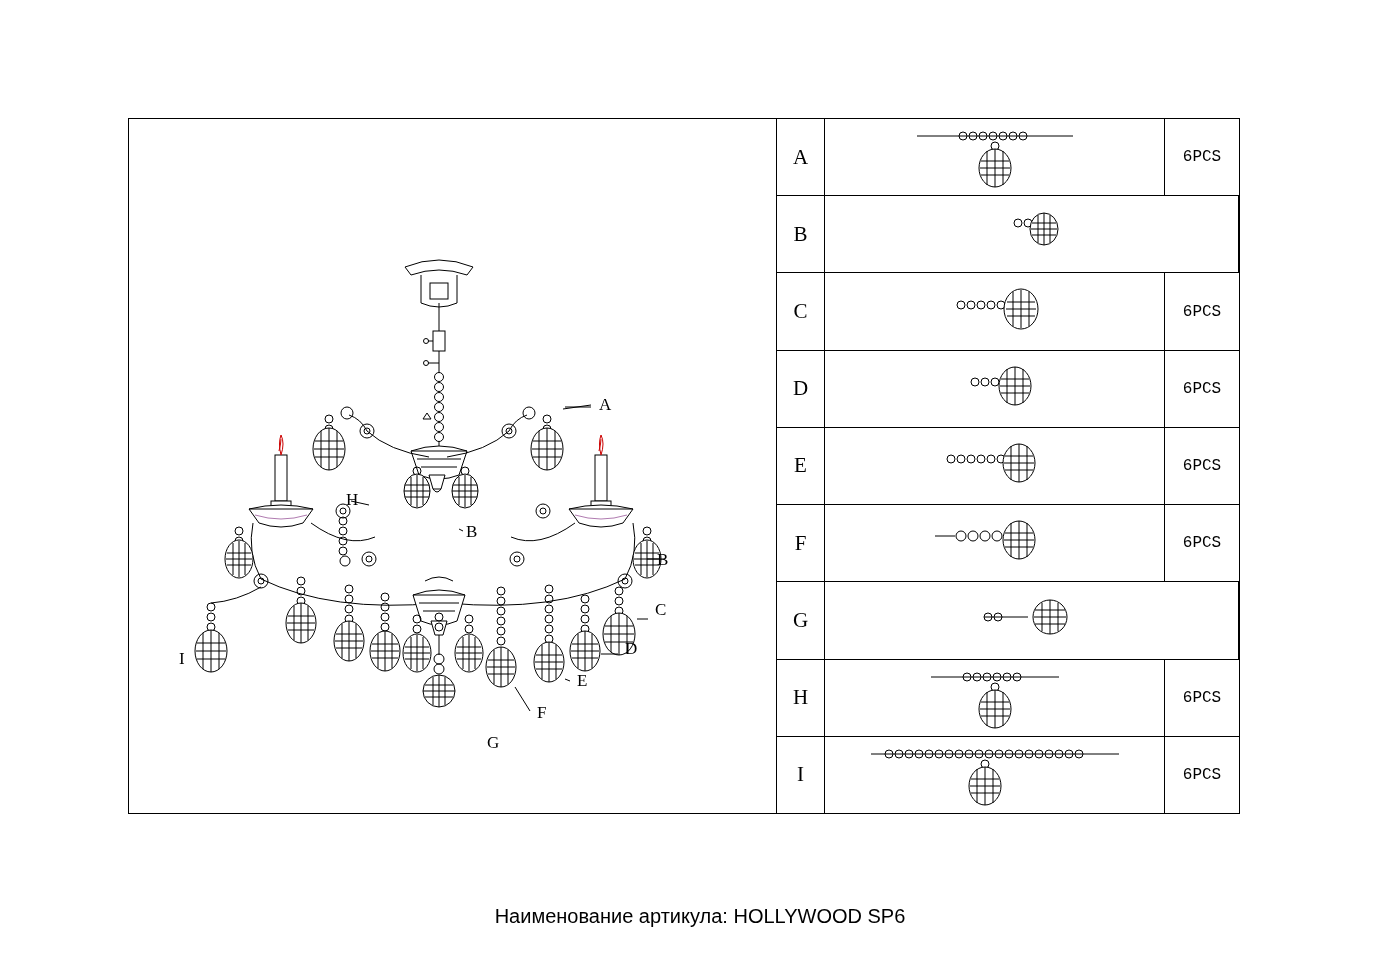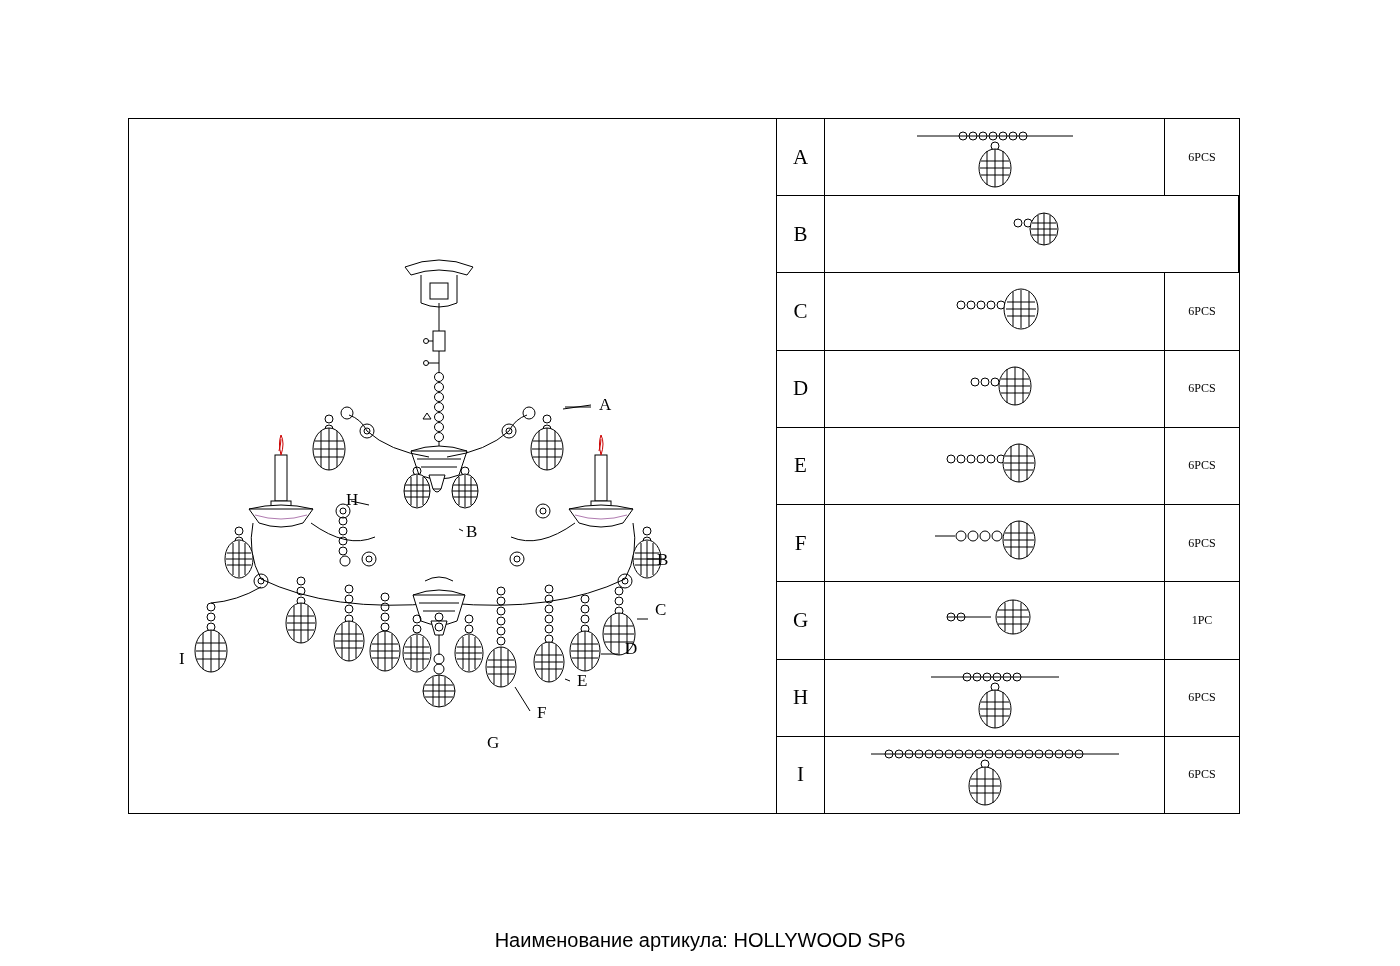--- a/index.html
+++ b/index.html
@@ -50,27 +50,28 @@
   .pvis{
     flex:1;
     position:relative;
     border-right:1px solid #000;
     box-sizing:border-box;
     display:flex;align-items:center;justify-content:center;
   }
   .pqty{
     width:74px;
     display:flex;align-items:center;justify-content:center;
-    font-size:12px;
-    box-sizing:border-box;
+    font-size:16px;
+    box-sizing:border-box;
+    font-family:Liberation Mono, monospace;
   }
   .caption{
     position:absolute;
     left:0;right:0;
-    top:929px;
+    top:905px;
     text-align:center;
     font-size:20px;
     font-family:"Liberation Sans", sans-serif;
   }
   svg{display:block;}
   .lbl{
     position:absolute;
     font-size:17px;
     font-family:"Liberation Serif", serif;
   }
@@ -445,21 +446,20 @@
         <svg width="200" height="62" viewBox="0 0 200 62">
             <g stroke="#000" fill="none">
           <line x1="52" y1="28" x2="96" y2="28"></line>
           <circle cx="56" cy="28" r="4"></circle>
               <circle cx="66" cy="28" r="4"></circle>
           <circle cx="118" cy="28" r="17" fill="#fff"></circle>
           <path d="M103 21 l30 0 M102 28 l32 0 M103 35 l30 0 M110 14 l0 28 M118 11 l0 34 M126 14 l0 28"></path>
         </g>
           </svg>
       </div>
-      <div class="pqty">1PC</div>
     </div>
 
     <div class="prow">
       <div class="pcode">H</div>
       <div class="pvis">
         <svg width="200" height="62" viewBox="0 0 200 62">
             <g stroke="#000" fill="none">
           <line x1="36" y1="10" x2="164" y2="10"></line>
           <circle cx="72" cy="10" r="4"></circle>
               <circle cx="82" cy="10" r="4"></circle>

